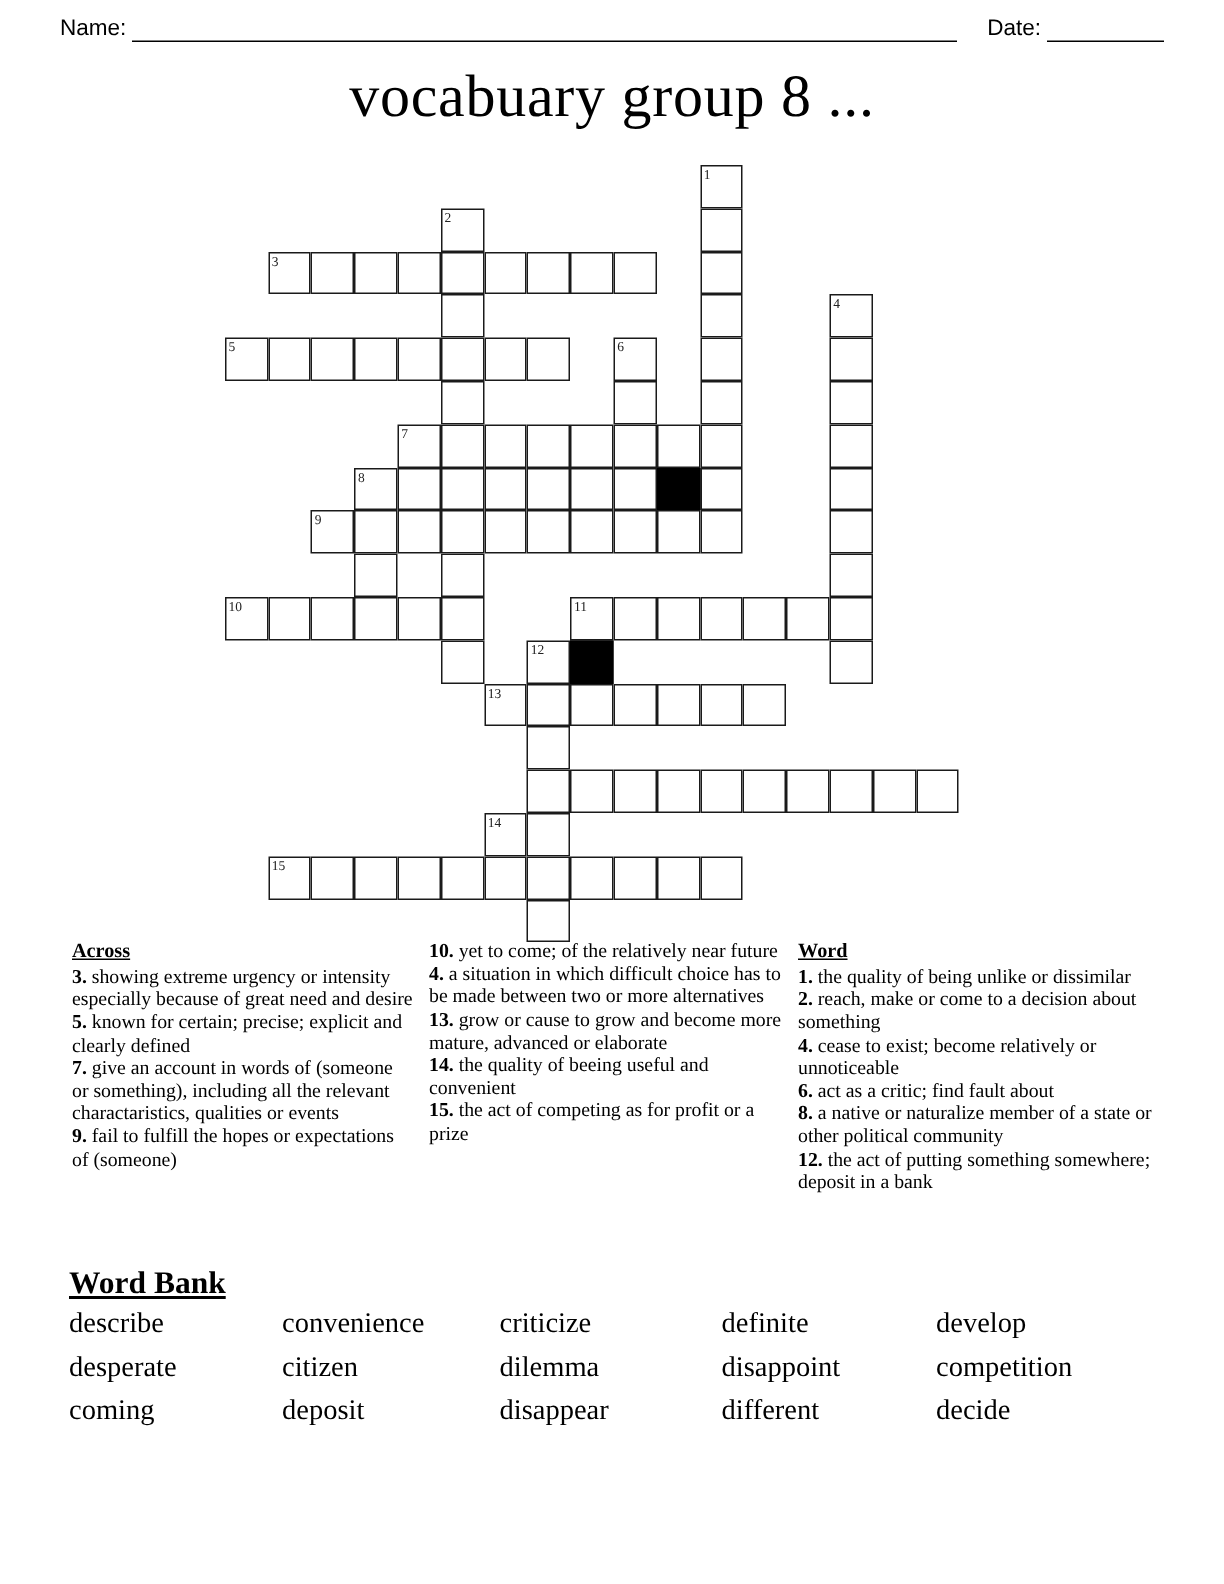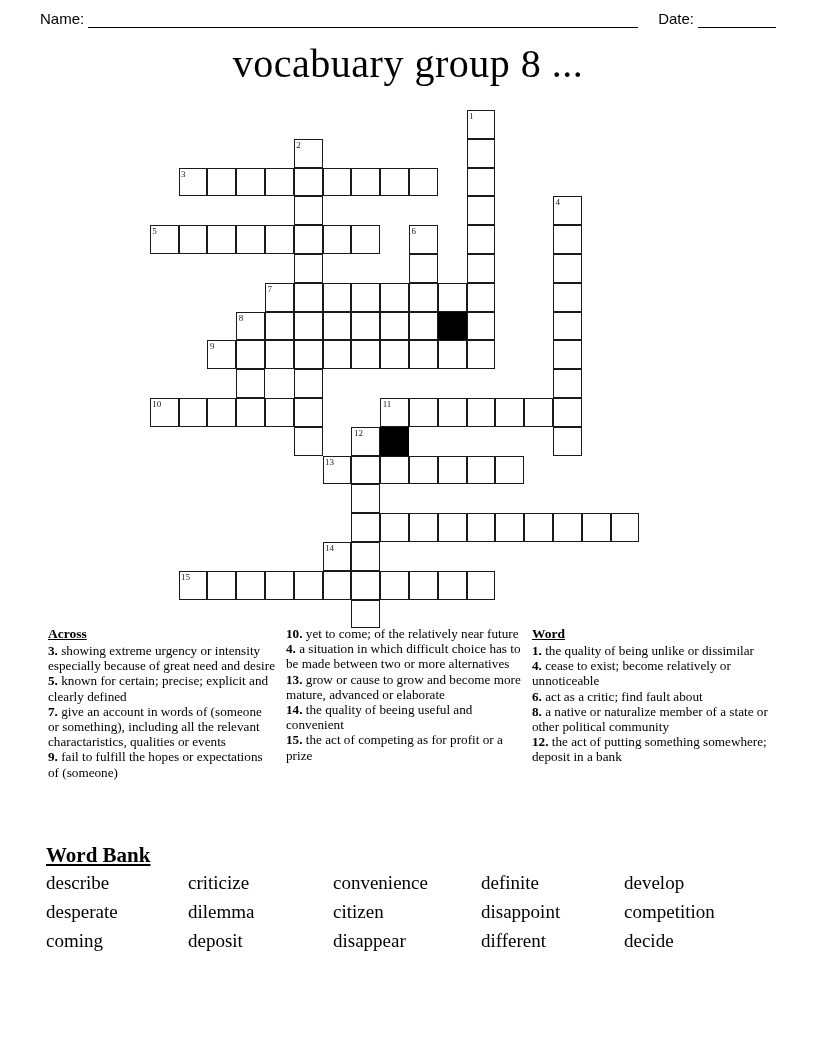--- a/index.html
+++ b/index.html
@@ -314,38 +314,39 @@
   <div class="clue-col" id="clue-col-across-2">
       <span class="clue-item"><span class="clue-num">10.</span><span> yet to come; of the relatively near future</span></span>
       <span class="clue-item"><span class="clue-num">4.</span><span> a situation in which difficult choice has to be made between two or more alternatives</span></span>
       <span class="clue-item"><span class="clue-num">13.</span><span> grow or cause to grow and become more mature, advanced or elaborate</span></span>
       <span class="clue-item"><span class="clue-num">14.</span><span> the quality of beeing useful and convenient</span></span>
       <span class="clue-item"><span class="clue-num">15.</span><span> the act of competing as for profit or a prize</span></span>
     </div>
   <div class="clue-col" id="clue-col-down">
       <span class="clue-heading">Word</span>
       <span class="clue-item"><span class="clue-num">1.</span><span> the quality of being unlike or dissimilar</span></span>
+      <span class="clue-item"><span class="clue-num">2.</span><span> reach, make or come to a decision about something</span></span>
       <span class="clue-item"><span class="clue-num">4.</span><span> cease to exist; become relatively or unnoticeable</span></span>
       <span class="clue-item"><span class="clue-num">6.</span><span> act as a critic; find fault about</span></span>
       <span class="clue-item"><span class="clue-num">8.</span><span> a native or naturalize member of a state or other political community</span></span>
       <span class="clue-item"><span class="clue-num">12.</span><span> the act of putting something somewhere; deposit in a bank</span></span>
     </div>
 </div>
 
 <div id="word-bank">
   <span id="word-bank-heading">Word Bank</span>
   <div id="word-bank-grid">
       <span class="word-bank-word">describe</span>
+      <span class="word-bank-word">convenience</span>
       <span class="word-bank-word">criticize</span>
-      <span class="word-bank-word">convenience</span>
       <span class="word-bank-word">definite</span>
       <span class="word-bank-word">develop</span>
       <span class="word-bank-word">desperate</span>
+      <span class="word-bank-word">citizen</span>
       <span class="word-bank-word">dilemma</span>
-      <span class="word-bank-word">citizen</span>
       <span class="word-bank-word">disappoint</span>
       <span class="word-bank-word">competition</span>
       <span class="word-bank-word">coming</span>
       <span class="word-bank-word">deposit</span>
       <span class="word-bank-word">disappear</span>
       <span class="word-bank-word">different</span>
       <span class="word-bank-word">decide</span>
     </div>
 </div>
 

